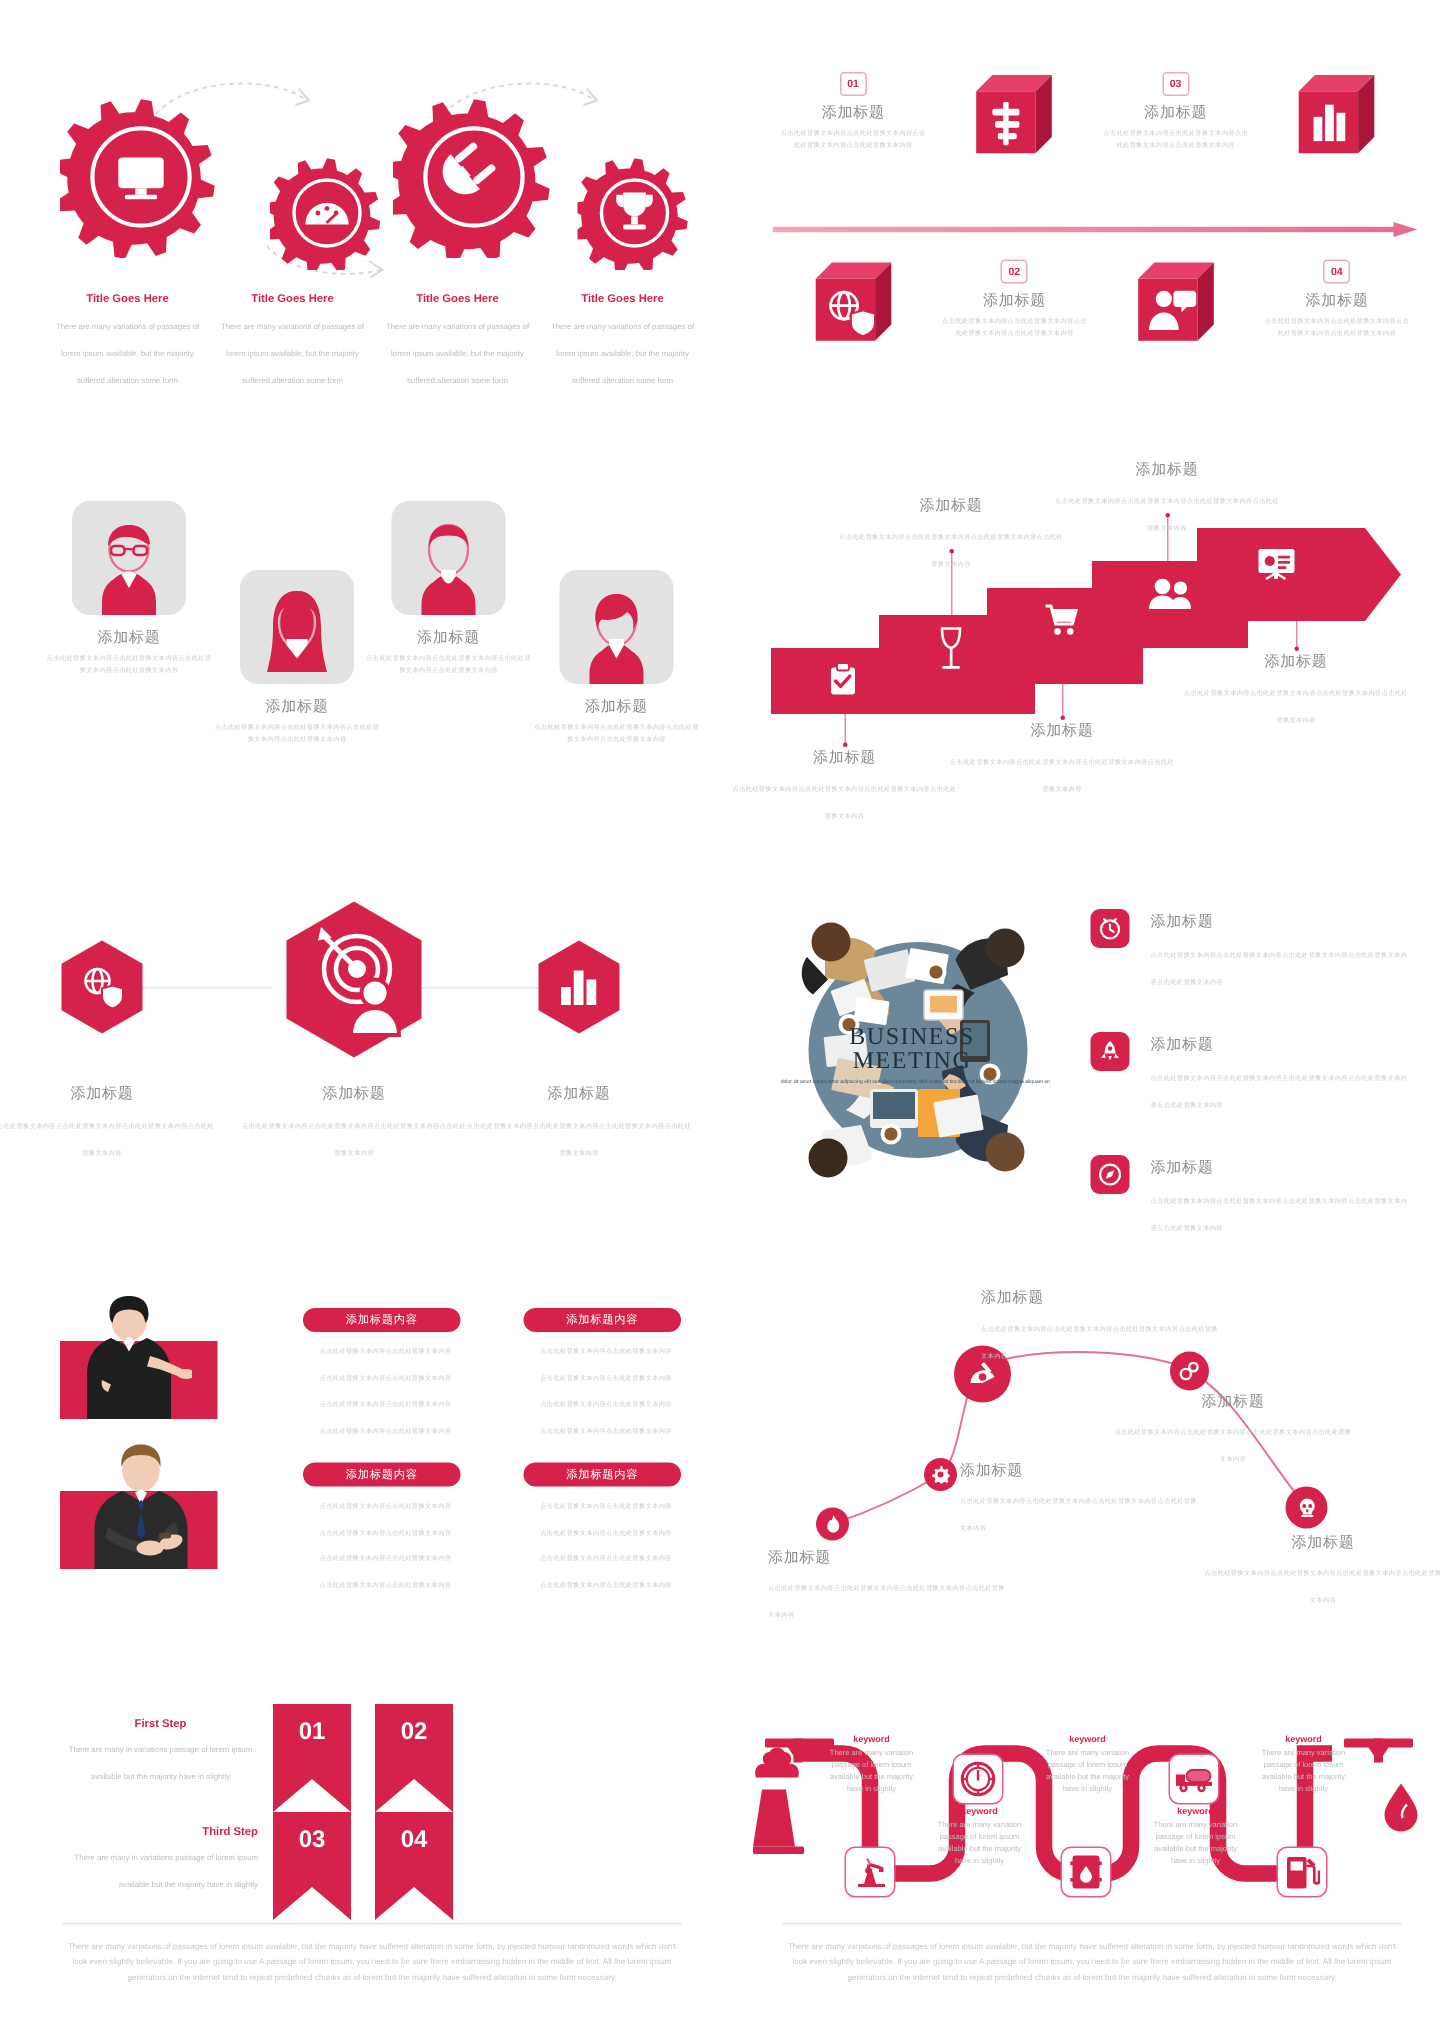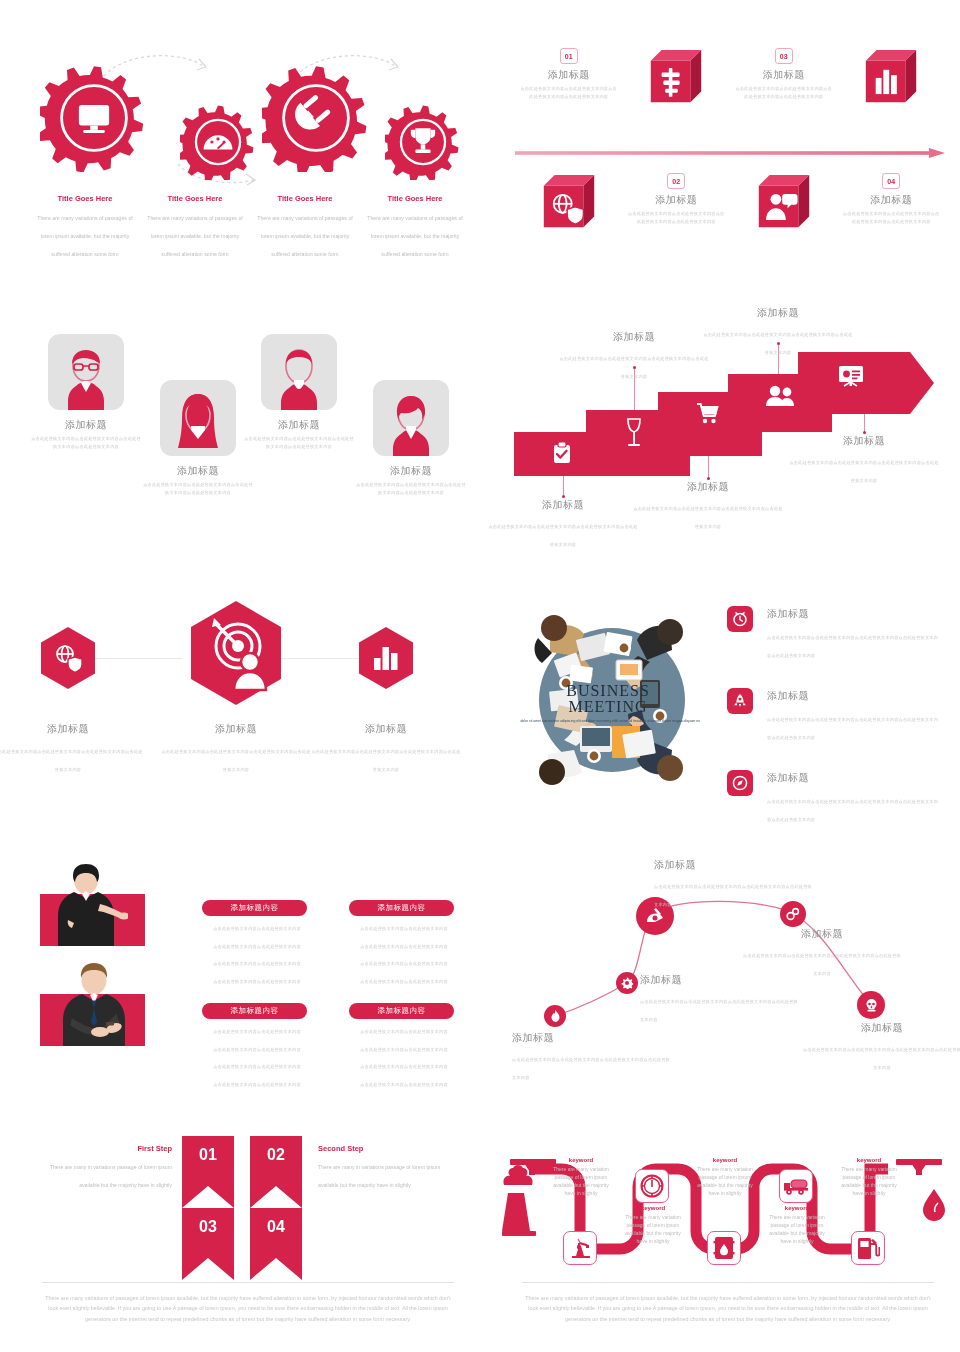--- a/index.html
+++ b/index.html
@@ -72,21 +72,21 @@
               flex: 0 0 26px; display: flex; align-items: center; justify-content: center; }
   .meet-txt { margin-left: 14px; padding-top: 1px; }
   .meet-txt .cn-title { display: block; margin-bottom: 4px; }
 
   
   #persons { left: 22px; top: 862px; width: 450px; height: 200px; }
   .pcard { position: absolute; width: 105px; height: 52px; background: #d4224a; overflow: visible; }
   .pill { width: 105px; height: 16px; border-radius: 8px; background: #d4224a;
           color: #fff; font-size: 7.5px; display: flex; align-items: center;
           justify-content: center; letter-spacing: .5px; }
-  .pblock { position: absolute; width: 110px; margin-top: 28px; }
+  .pblock { position: absolute; width: 110px; }
   .pblock .cn-body { display: block; text-align: center; margin-top: 8px; line-height: 2.3; }
 
   
   #curve { left: 512px; top: 855px; width: 432px; height: 210px; }
   .cnode { position: absolute; border-radius: 50%; background: #d4224a;
            display: flex; align-items: center; justify-content: center; }
   .clbl { position: absolute; width: 160px; }
   .clbl .cn-title { display: block; margin-bottom: 2px; }
 
   
@@ -712,41 +712,41 @@
     <span class="cn-body">点击此处替换文本内容点击此处替换文本内容点击此处替换文本内容点击此处替换文本内容</span>
   </div>
   <div class="clbl" style="left:290px;top:166px;text-align:center;">
     <span class="cn-title">添加标题</span>
     <span class="cn-body">点击此处替换文本内容点击此处替换文本内容点击此处替换文本内容点击此处替换文本内容</span>
   </div>
 </div>
 
 <div class="panel" id="ribbons">
 
-  <div class="rb-txt" style="left:-18px;top:4px;text-align:right;">
+  <div class="rb-txt" style="left:-18px;top:4px;text-align:center;">
     <span class="en-title">First Step</span>
     <span class="en-body">There are many  in variations passage of lorem ipsum available but the majority have in slightly</span>
   </div>
   <div class="ribbon" style="left:122px;top:-4px;">
     <svg width="52" height="72" viewBox="0 0 52 72">
           <polygon points="0,0 52,0 52,72 26,50 0,72" fill="#d4224a"></polygon>
         </svg>
     <div class="rb-num">01</div>
   </div>
   <div class="ribbon" style="left:190px;top:-4px;">
     <svg width="52" height="72" viewBox="0 0 52 72">
           <polygon points="0,0 52,0 52,72 26,50 0,72" fill="#d4224a"></polygon>
         </svg>
     <div class="rb-num">02</div>
   </div>
-  <div class="rb-txt" style="left:258px;top:4px;">
-    <span class="en-title">Second Step</span>
+
+  <div class="rb-txt" style="left:-18px;top:76px;text-align:right;">
+    <span class="en-title">Third Step</span>
     <span class="en-body">There are many  in variations passage of lorem ipsum available but the majority have in slightly</span>
   </div>
-
   <div class="ribbon" style="left:122px;top:68px;">
     <svg width="52" height="72" viewBox="0 0 52 72">
           <polygon points="0,0 52,0 52,72 26,50 0,72" fill="#d4224a"></polygon>
         </svg>
     <div class="rb-num">03</div>
   </div>
   <div class="ribbon" style="left:190px;top:68px;">
     <svg width="52" height="72" viewBox="0 0 52 72">
           <polygon points="0,0 52,0 52,72 26,50 0,72" fill="#d4224a"></polygon>
         </svg>

